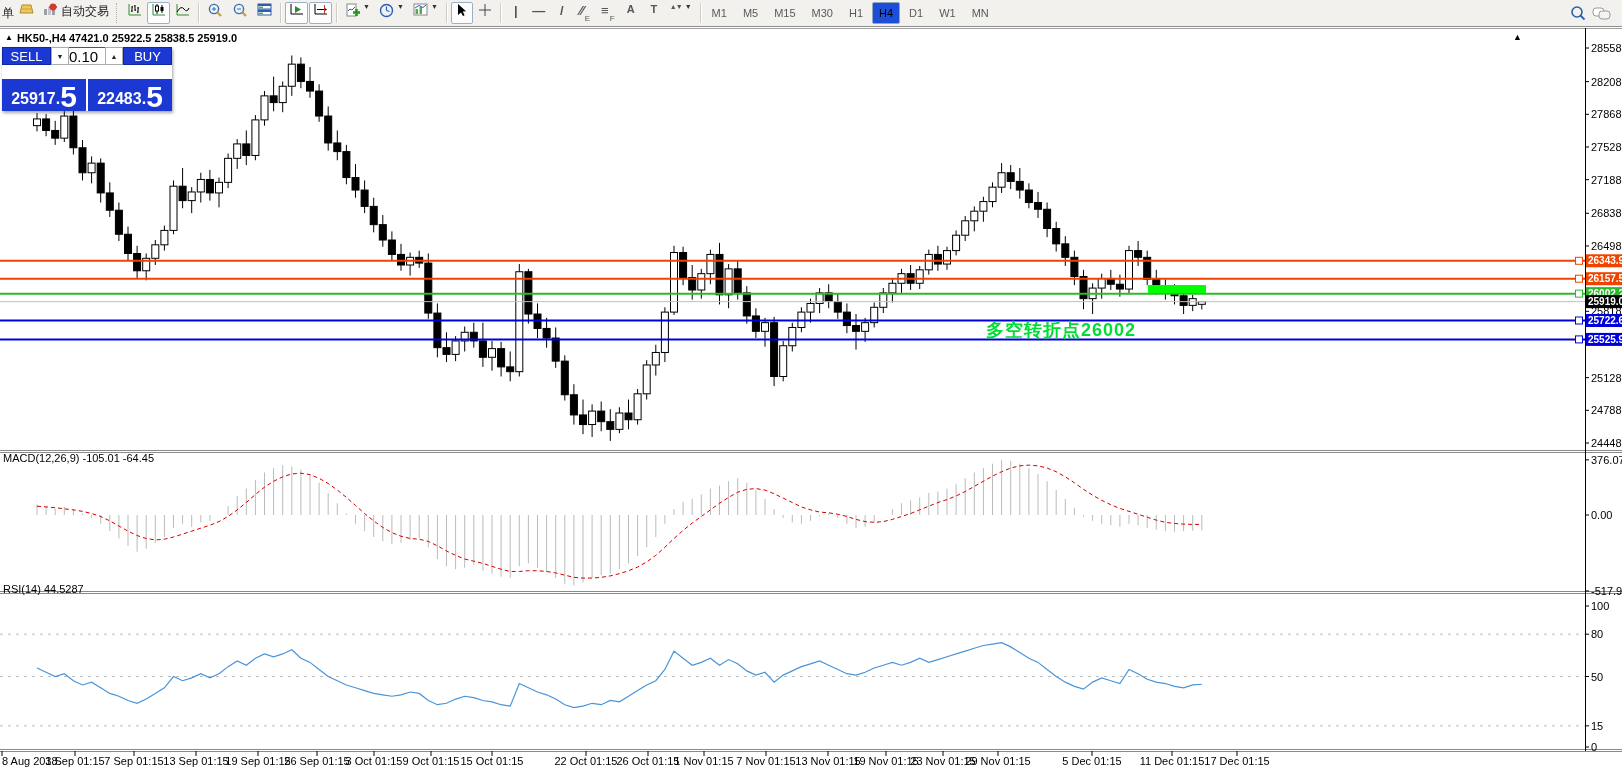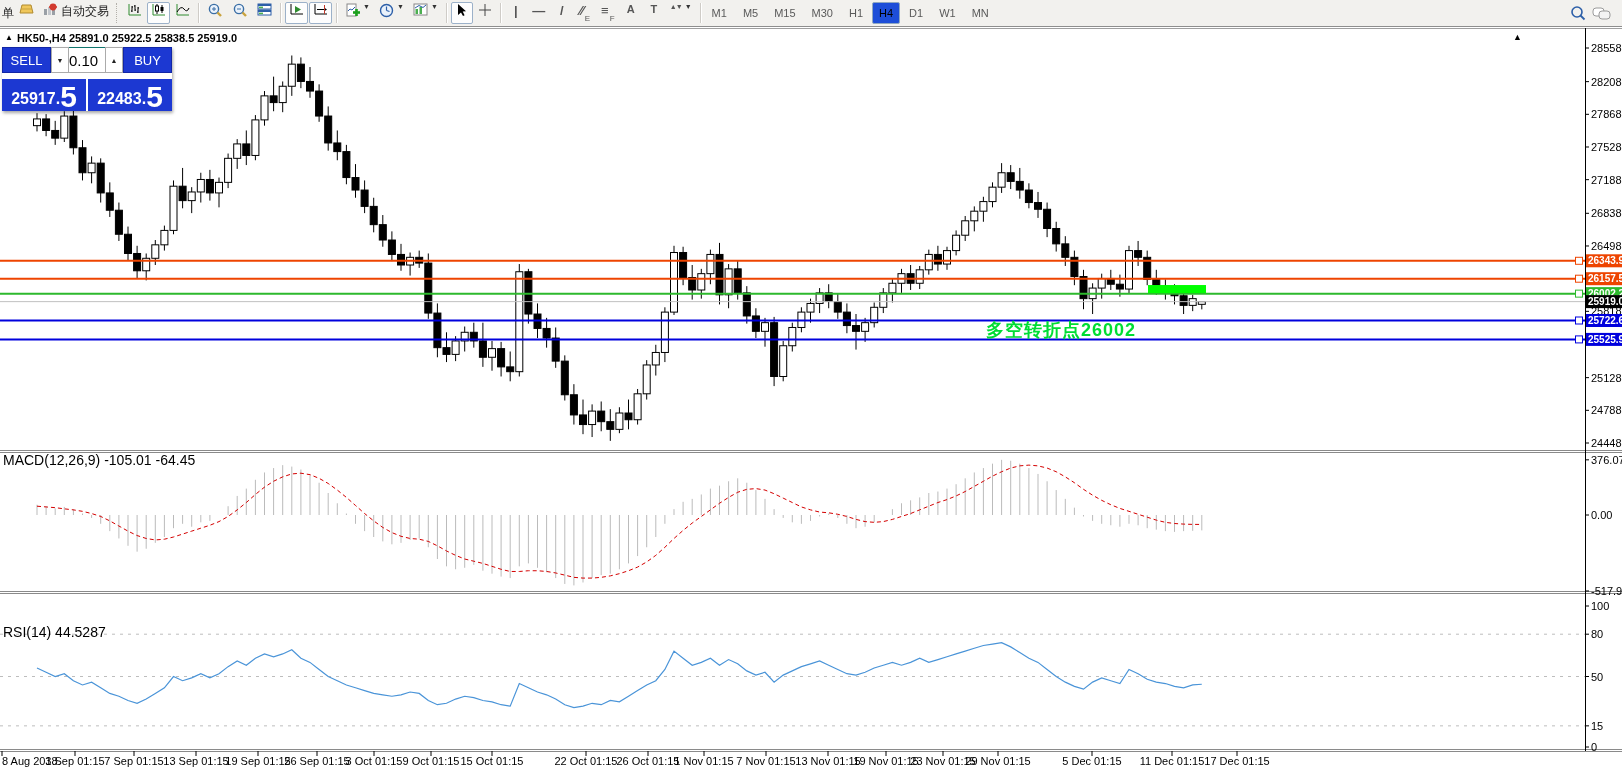--- a/index.html
+++ b/index.html
@@ -26,39 +26,39 @@
   .tb-right{margin-left:auto;display:flex;align-items:center;gap:6px;padding-right:8px}
   .cjk{font-size:12px;color:#222}
 
   
   #chart-canvas{position:absolute;top:28px;left:0;z-index:1}
 
   
   .chart-title{position:absolute;top:32px;left:5px;z-index:4;display:flex;align-items:center;
                gap:4px;font-size:11px;font-weight:bold;color:#000}
   .title-marker{font-size:8px;line-height:1}
-  .ind-label{position:absolute;left:3px;z-index:4;font-size:14px;color:#000}
+  .ind-label{position:absolute;left:3px;z-index:4;font-size:11px;color:#000}
   #macd-label{top:452px}
-  #rsi-label{top:624px}
+  #rsi-label{top:583px}
   .annotation{position:absolute;top:318px;left:986px;z-index:4;font-size:18px;font-weight:bold;
               letter-spacing:1px;color:#00dd33}
 
   
   .trade-panel{position:absolute;top:47px;left:2px;width:170px;z-index:6;
                box-shadow:1px 2px 3px rgba(0,0,0,.35)}
-  .tp-row1{display:flex;height:26px}
+  .tp-row1{display:flex;height:18px}
   .btn-sell,.btn-buy{width:52px;background:var(--accent,#1c38d2);color:#fff;font-size:13px;
         display:flex;align-items:center;justify-content:center;border:1px solid #1126a6;
         box-sizing:border-box}
   .spin-btn{width:19px;background:#fff;border:1px solid #ababab;display:flex;align-items:center;
         justify-content:center;font-size:7px;color:#222;box-sizing:border-box}
   .vol{flex:1;background:#fff;border-top:1px solid #0f766e;border-bottom:1px solid #ababab;
        display:flex;align-items:center;justify-content:flex-end;padding-right:7px;font-size:15px;
        color:#000;box-sizing:border-box}
-  .tp-row2{display:flex;height:32px;margin-top:6px;gap:2px}
+  .tp-row2{display:flex;height:32px;margin-top:14px;gap:2px}
   .price-box{flex:1;background:var(--accent,#1c38d2);display:flex;align-items:flex-end;
              justify-content:center;color:#fff;padding-bottom:2px}
   .price-main{font-size:16px;font-weight:bold;line-height:1;padding-bottom:2px}
   .price-dot{font-size:16px;font-weight:bold;line-height:1;padding-bottom:2px}
   .price-big{font-size:30px;font-weight:bold;line-height:.8}
 </style>
 </head>
 <body>
 
 <div class="toolbar">
@@ -755,21 +755,21 @@
       <line x1="1237" y1="723" x2="1237" y2="728" stroke="#000"></line>
       <text x="1237" y="737" font-size="11" font-family="Liberation Sans, sans-serif" fill="#000" text-anchor="middle">17 Dec 01:15</text>
     </g>
     <g>
       <text x="1513" y="12" font-size="9" font-family="Liberation Sans, sans-serif" fill="#000">▲</text>
     </g>
   </svg>
 
 <div class="chart-title">
   <span class="title-marker">▲</span>
-  <span>HK50-,H4  25891.0 25922.5 25838.5 25919.0</span>
+  <span>HK50-,H4  47421.0 25922.5 25838.5 25919.0</span>
 </div>
 
 <div class="trade-panel">
   <div class="tp-row1">
     <div class="btn-sell">SELL</div>
     <div class="spin-btn">▼</div>
     <div class="vol">0.10</div>
     <div class="spin-btn">▲</div>
     <div class="btn-buy">BUY</div>
   </div>

